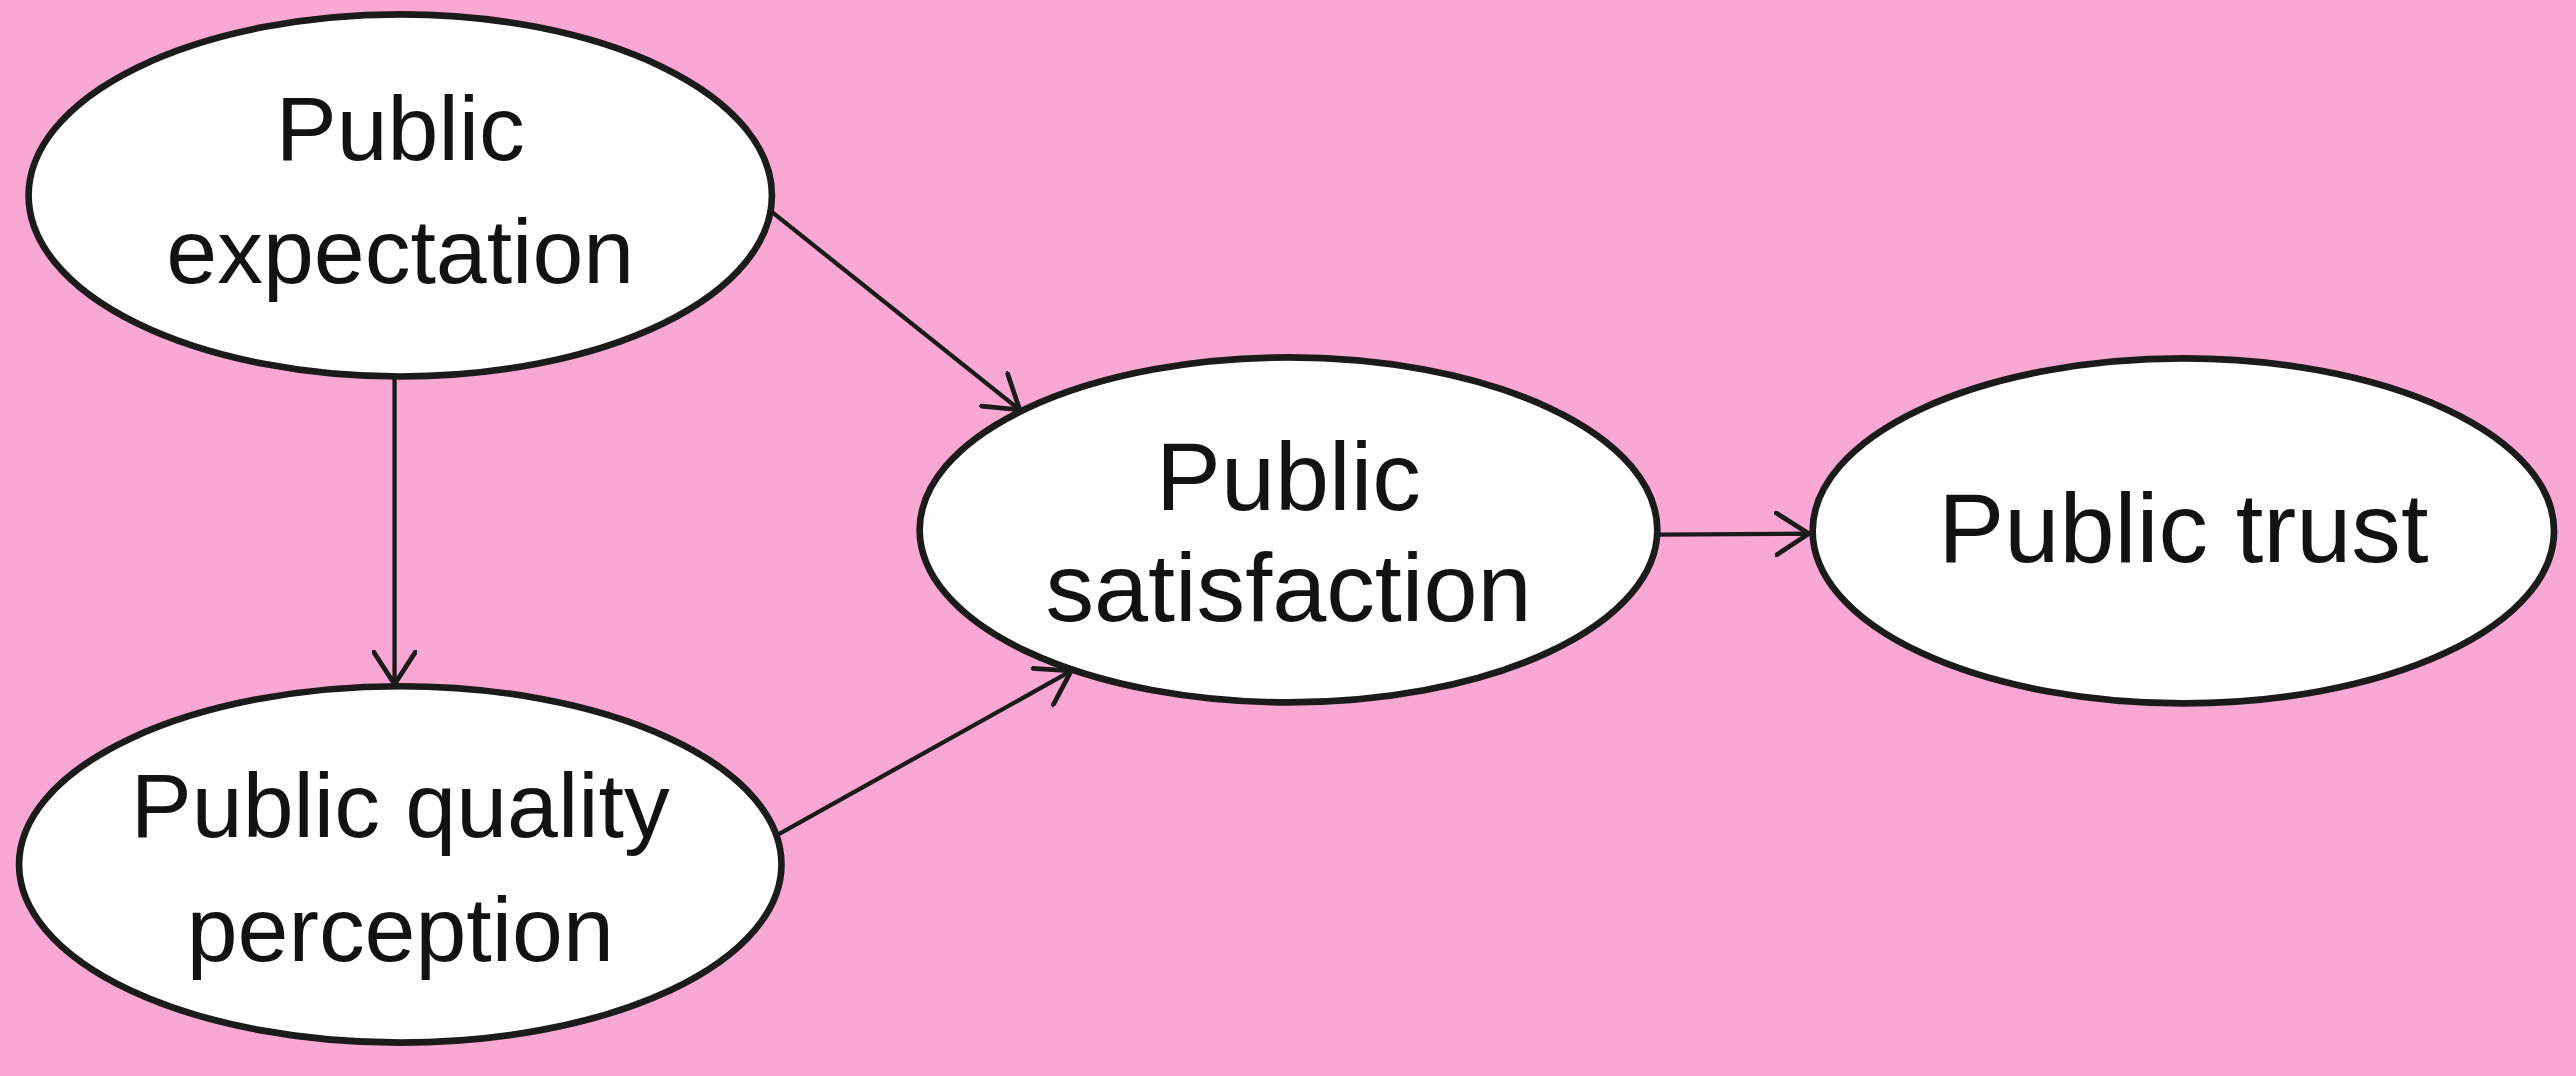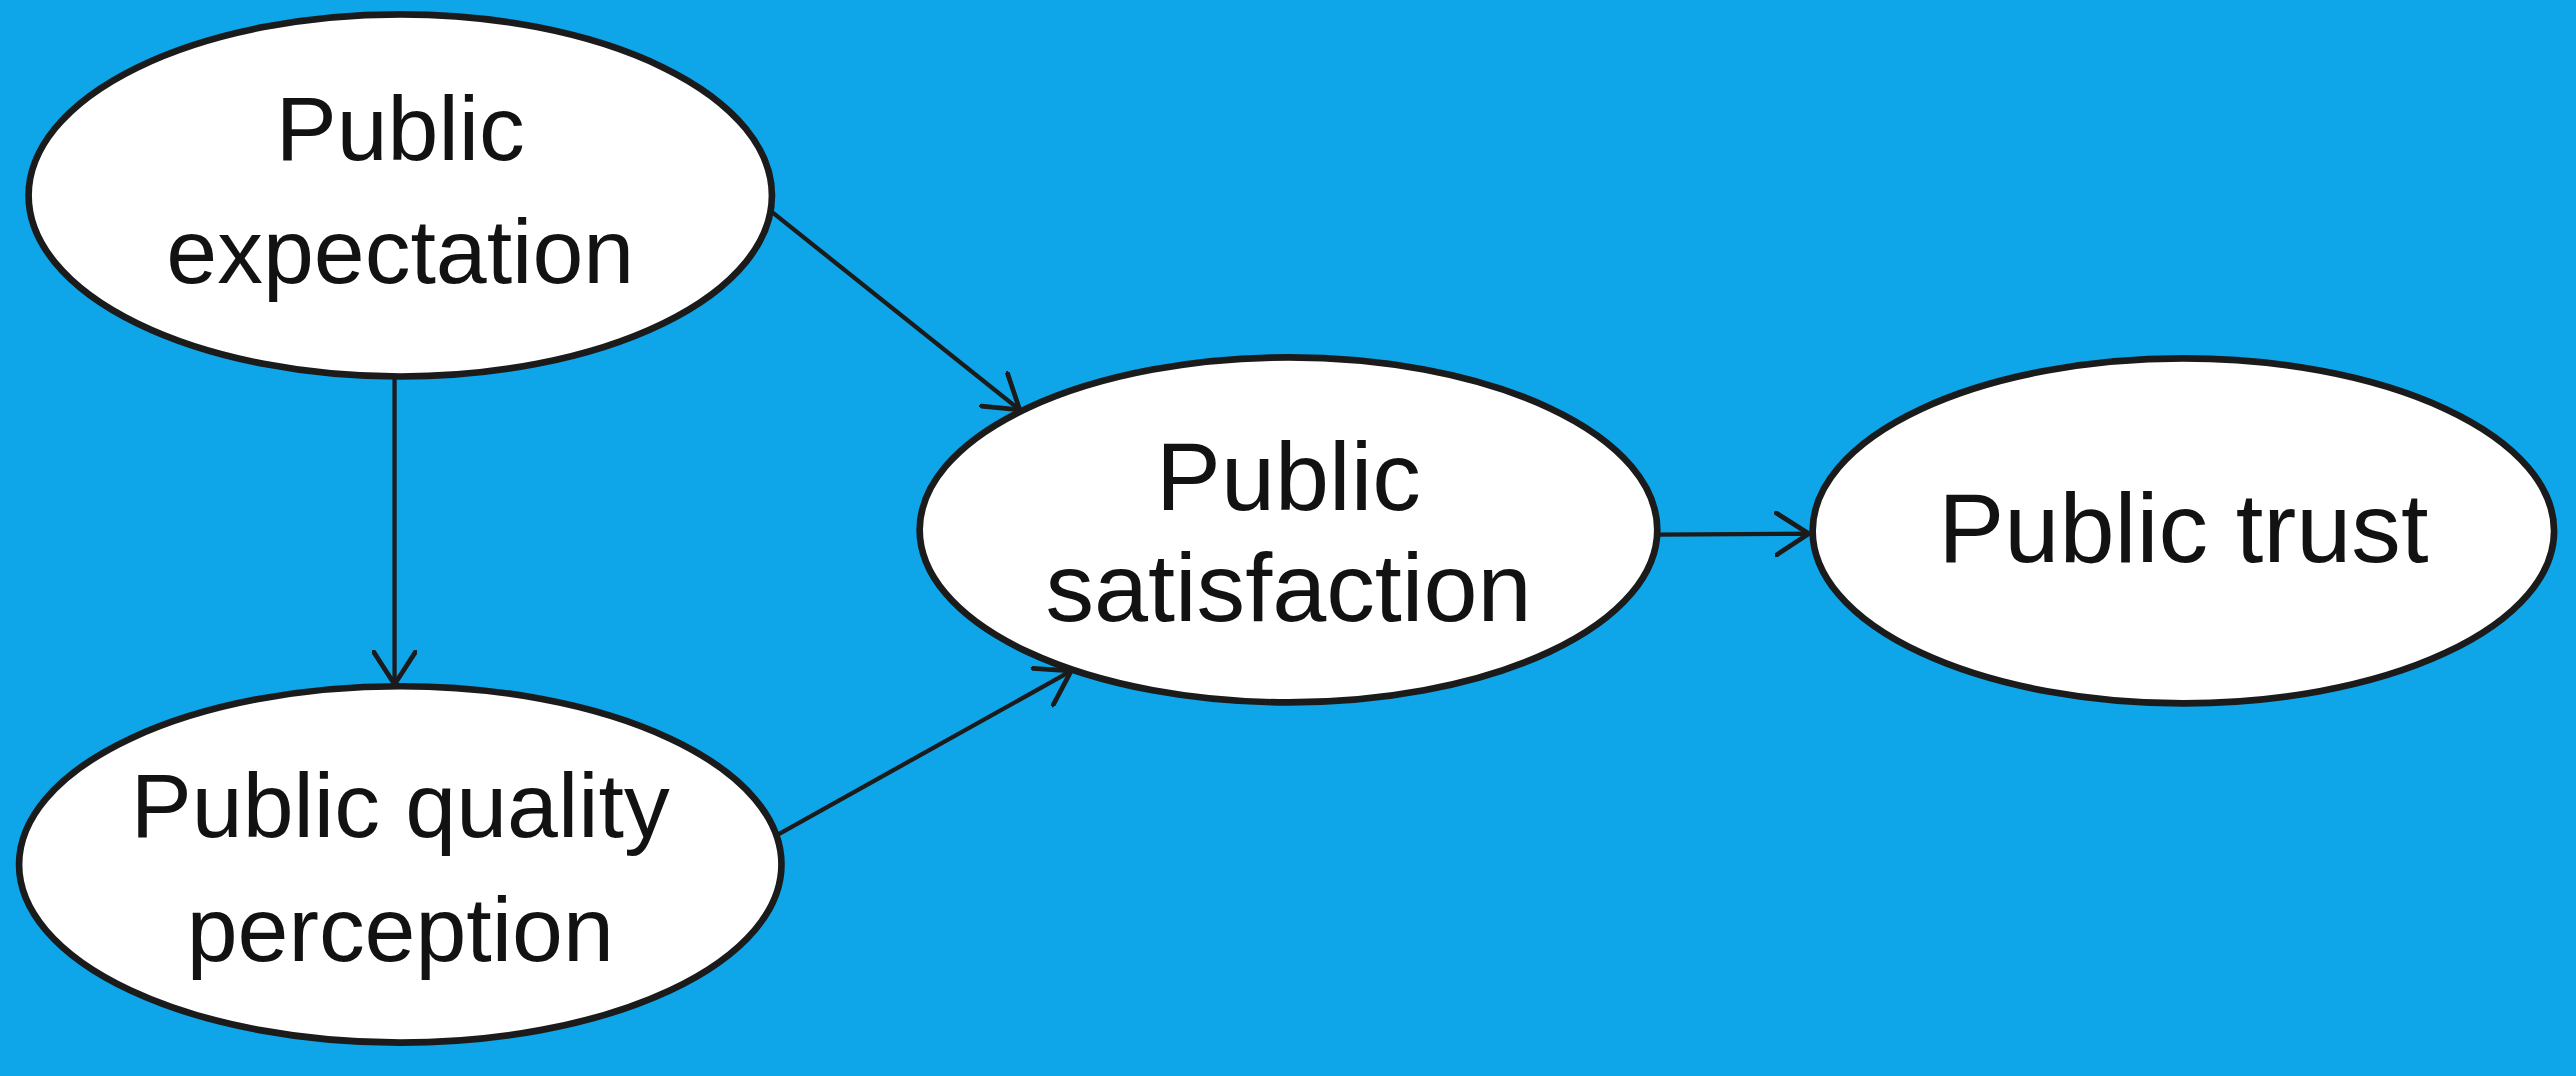--- a/index.html
+++ b/index.html
@@ -4,21 +4,21 @@
 <style>
   html, body {
     margin: 0;
     padding: 0;
     background: #ffffff;
   }
   .diagram-canvas {
     position: relative;
     width: 2576px;
     height: 1077px;
-    background: #0ea5e9;
+    background: #f9a8d4;
     overflow: hidden;
   }
   .diagram-canvas svg {
     position: absolute;
     left: 0;
     top: 0;
     width: 2576px;
     height: 1077px;
   }
   .node-ellipse {

